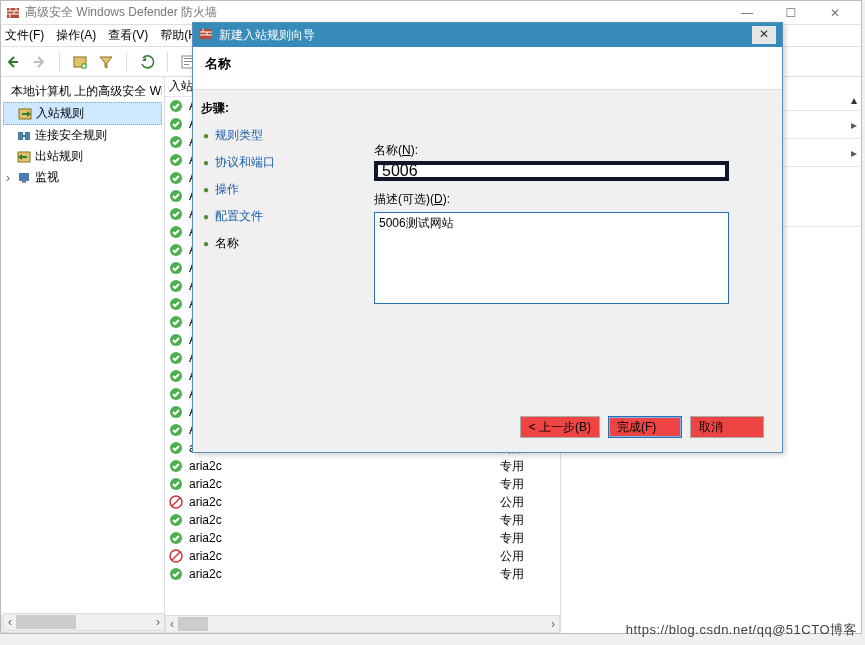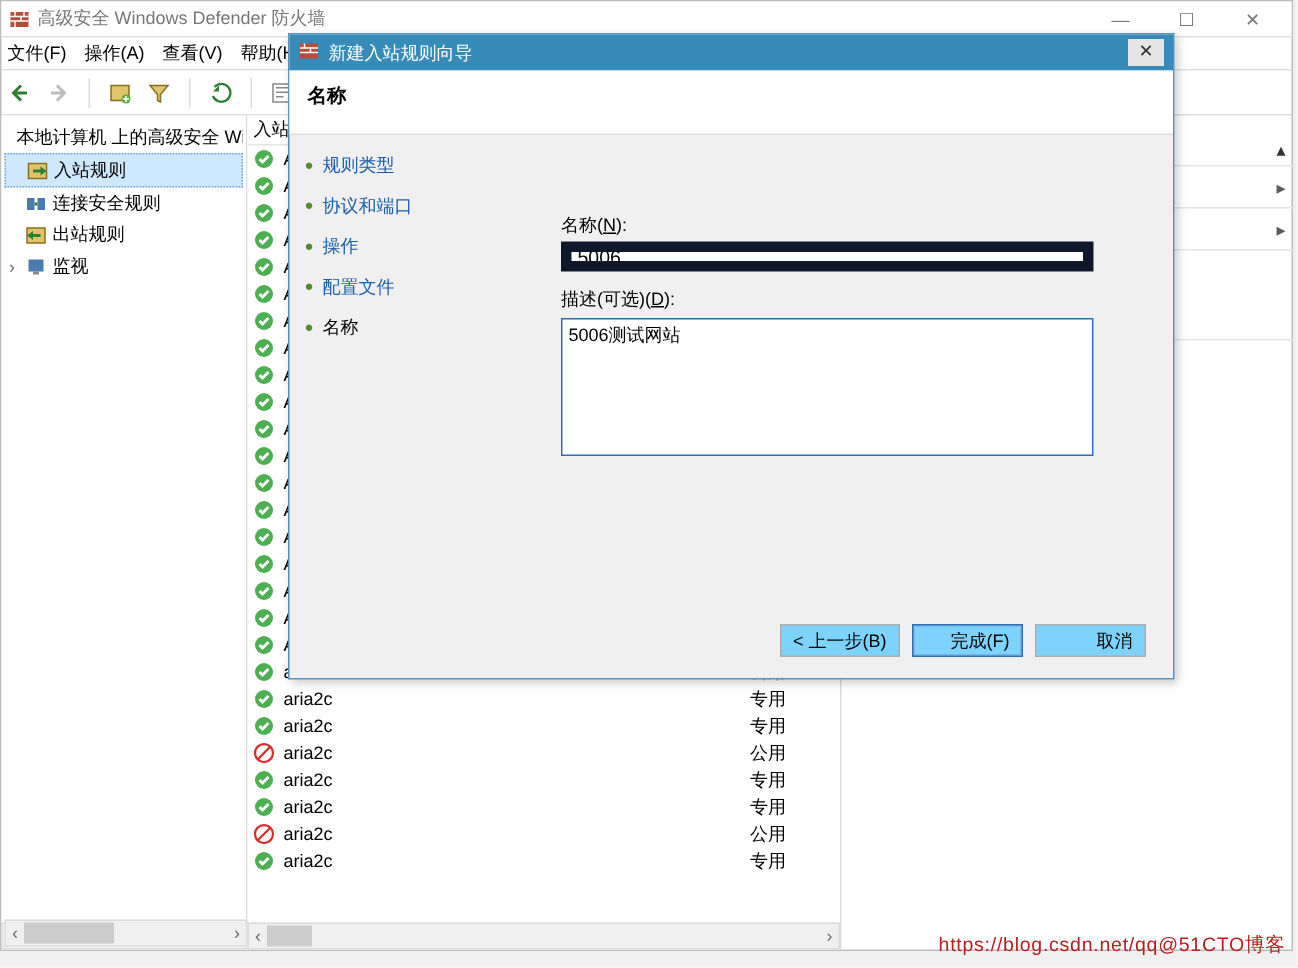--- a/index.html
+++ b/index.html
@@ -46,32 +46,32 @@
   .dlg-header .h1 { font-weight: bold; font-size: 13px; margin-bottom: 6px; }
   .dlg-body { display: flex; height: 316px; }
   .step-col { width: 175px; padding: 10px 8px; }
   .step-col .label { font-weight: bold; margin-bottom: 8px; }
   .step-li { display:flex; align-items:center; padding: 2px 0 8px 2px; gap:6px; color: #1a5dab; }
   .step-li.current { color: #000; }
   .bullet { color:#558b2f; font-size:10px; }
   .form-col { flex:1; padding: 52px 16px 8px 6px; }
   .field-label { margin-bottom: 2px; }
   .field-label .accel { text-decoration: underline; }
-  .txt { width: 355px; height: 20px; border: 7px solid #0f172a; padding: 1px 4px; background:#fff; font-size:13px;}
+  .txt { width: 355px; height: 20px; border: 4px solid #0f172a; padding: 1px 4px; background:#fff; font-size:16px;}
   .txtarea { width: 355px; height: 92px; border: 1px solid #2e6db3; padding: 2px 4px; background:#fff; font-size:12px; resize:none; margin-top:2px;}
   .dlg-buttons { position:absolute; bottom:14px; right:18px; display:flex; gap:8px; }
-  .btn { min-width:74px; height:22px; border:1px solid #adadad; background:#7dd3fc; display:flex; align-items:center; justify-content:flex-end; padding:0 8px;}
+  .btn { min-width:74px; height:22px; border:1px solid #adadad; background:#ef4444; display:flex; align-items:center; justify-content:flex-start; padding:0 8px;}
   .btn.default { border-color:#2e6db3; box-shadow: inset 0 0 0 1px #7eb4ea; }
 
   .right-panel { position:absolute; right:2px; top:90px; width:84px; }
   .rp-row { height:28px; border-top:1px solid #e5e5e5; display:flex; align-items:center; justify-content:flex-end; padding-right:6px; color:#5a5a5a;}
   .rp-top { height:20px; display:flex; align-items:center; justify-content:flex-end; padding-right:6px;}
   .caret-dn { color:#333;}
 
-  .watermark { position:absolute; right:8px; bottom:6px; color:#b91c1c; font-size:13px; letter-spacing:0.5px;}
+  .watermark { position:absolute; right:8px; bottom:6px; color:#404040; font-size:13px; letter-spacing:0.5px;}
 </style>
 </head>
 <body>
 
 <div class="main-window">
   <div class="main-titlebar">
     <span class="icon">
       <svg viewBox="0 0 16 16">
           <path fill="#b84c3a" d="M2 3h12v10H2z"></path>
           <path stroke="#fff" stroke-width="1" d="M2 6h12M2 9h12M5 3v3M9 6v3M5 9v4M11 3v3"></path>
@@ -426,20 +426,21 @@
         </svg>
     </span>
     <span class="title">新建入站规则向导</span>
     <span class="dlg-close">✕</span>
   </div>
   <div class="dlg-header">
     <div class="h1">名称</div>
   </div>
   <div class="dlg-body">
     <div class="step-col">
+      <div class="label">步骤:</div>
       <div id="steps">
           <div class="step-li">
             <span class="bullet">●</span>
             <span>规则类型</span>
           </div>
           <div class="step-li">
             <span class="bullet">●</span>
             <span>协议和端口</span>
           </div>
           <div class="step-li">

